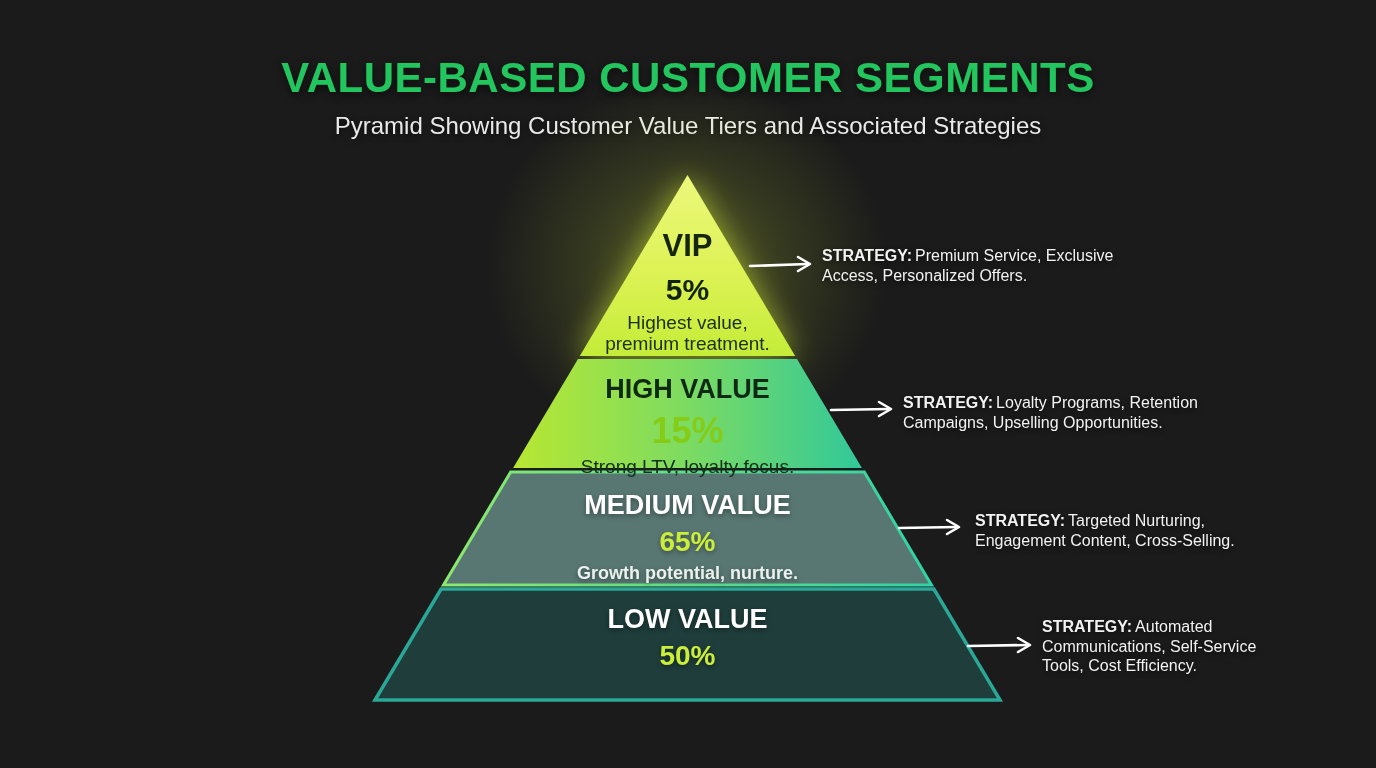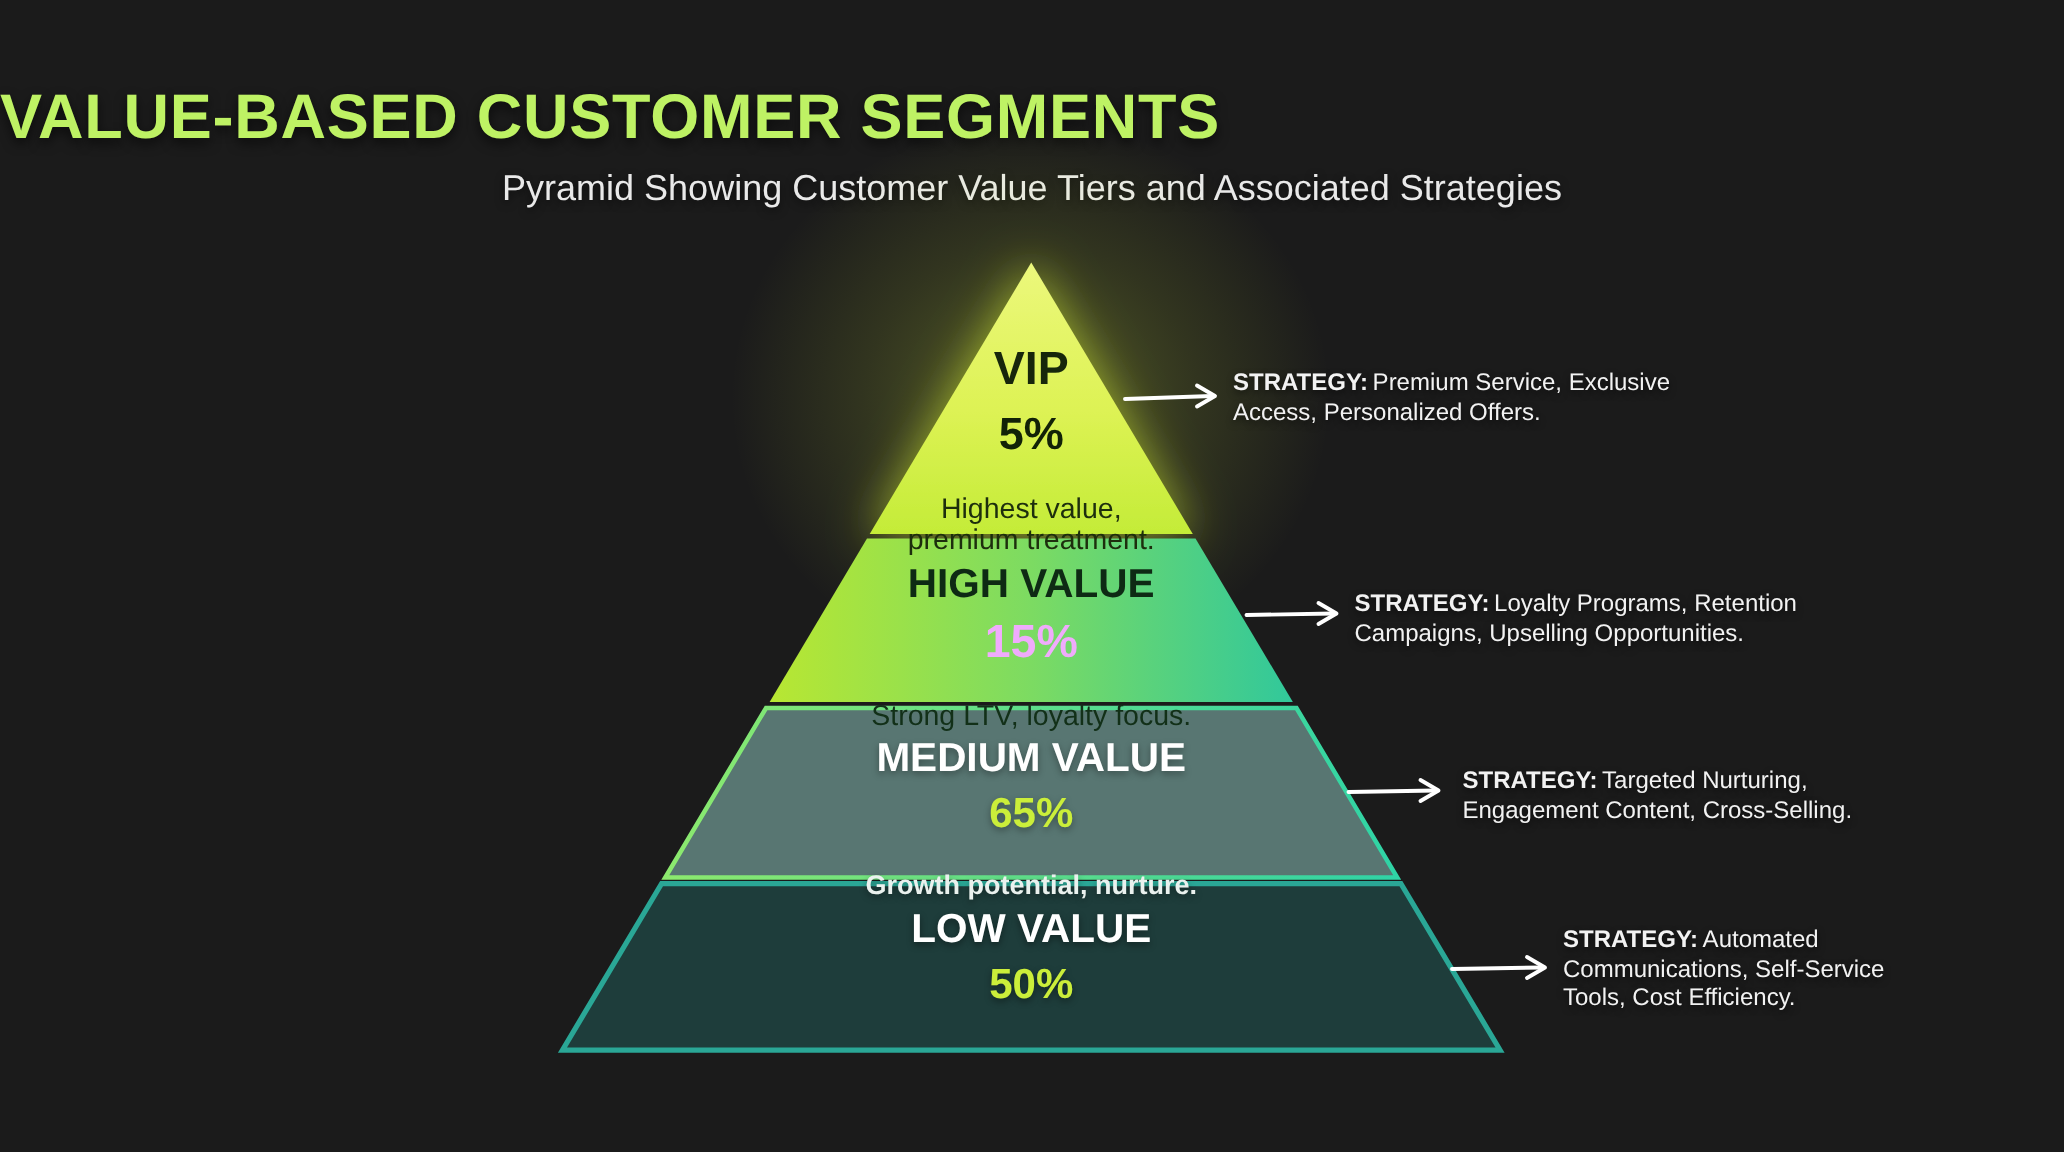--- a/index.html
+++ b/index.html
@@ -11,44 +11,44 @@
   *{margin:0;padding:0;box-sizing:border-box;}
   html,body{width:1376px;height:768px;overflow:hidden;}
   body{
     background:var(--background);
     font-family:"Liberation Sans","DejaVu Sans",sans-serif;
     position:relative;
   }
   .stage{position:absolute;inset:0;width:1376px;height:768px;}
   .title{
     position:absolute;top:54px;left:0;width:1376px;
-    text-align:left;color:#bef264;
+    text-align:center;color:#22c55e;
     font-size:42px;font-weight:800;letter-spacing:0.5px;
     text-shadow:0 3px 8px rgba(0,0,0,0.6);
   }
   .subtitle{
     position:absolute;top:112px;left:0;width:1376px;
     text-align:center;color:#e9e9e9;
     font-size:24px;font-weight:400;
     text-shadow:0 2px 6px rgba(0,0,0,0.55);
   }
   svg.pyramid-svg{position:absolute;left:0;top:0;width:1376px;height:768px;}
 
   .tier-text{
     position:absolute;left:437px;width:501px;text-align:center;
     pointer-events:none;
   }
   .tier-label{font-weight:700;line-height:1.15;}
   .tier-percent{font-weight:800;line-height:1.2;margin-top:4px;}
-  .tier-desc{font-weight:500;line-height:1.15;margin-top:21px;}
+  .tier-desc{font-weight:500;line-height:1.15;margin-top:4px;}
   .tier-vip .tier-label{font-size:31px;color:#17260b;}
   .tier-vip .tier-percent{font-size:30px;color:#122207;margin-top:8px;}
   .tier-vip .tier-desc{font-size:19px;color:#1d2e0d;max-width:185px;margin-left:auto;margin-right:auto;}
   .tier-high .tier-label{font-size:27px;color:#0e2a14;}
-  .tier-high .tier-percent{font-size:31px;color:#f0abfc;}
+  .tier-high .tier-percent{font-size:36px;color:#84cc16;}
   .tier-high .tier-desc{font-size:19px;color:#123018;}
   .tier-medium .tier-label{font-size:27px;color:#ffffff;text-shadow:0 2px 5px rgba(0,0,0,0.35);}
   .tier-medium .tier-percent{font-size:28px;color:var(--percent-accent);text-shadow:0 2px 5px rgba(0,0,0,0.35);}
   .tier-medium .tier-desc{font-size:18px;color:#eaf1ee;font-weight:700;text-shadow:0 2px 5px rgba(0,0,0,0.35);}
   .tier-low .tier-label{font-size:27px;color:#ffffff;text-shadow:0 2px 5px rgba(0,0,0,0.4);}
   .tier-low .tier-percent{font-size:28px;color:var(--percent-accent);text-shadow:0 2px 5px rgba(0,0,0,0.4);}
   .tier-low .tier-desc{font-size:17.5px;color:#eef3f1;font-weight:400;text-shadow:0 2px 5px rgba(0,0,0,0.4);}
 
   .strategy{
     position:absolute;color:var(--text-light);

